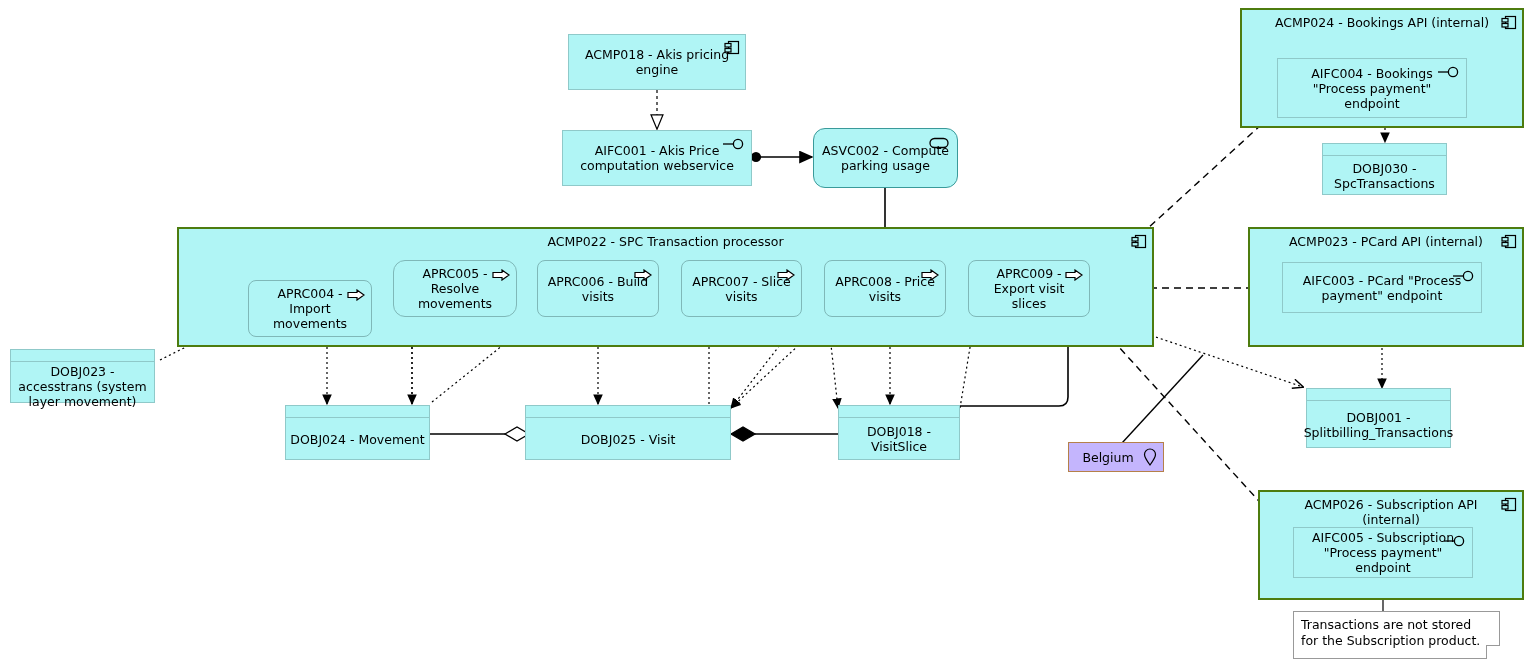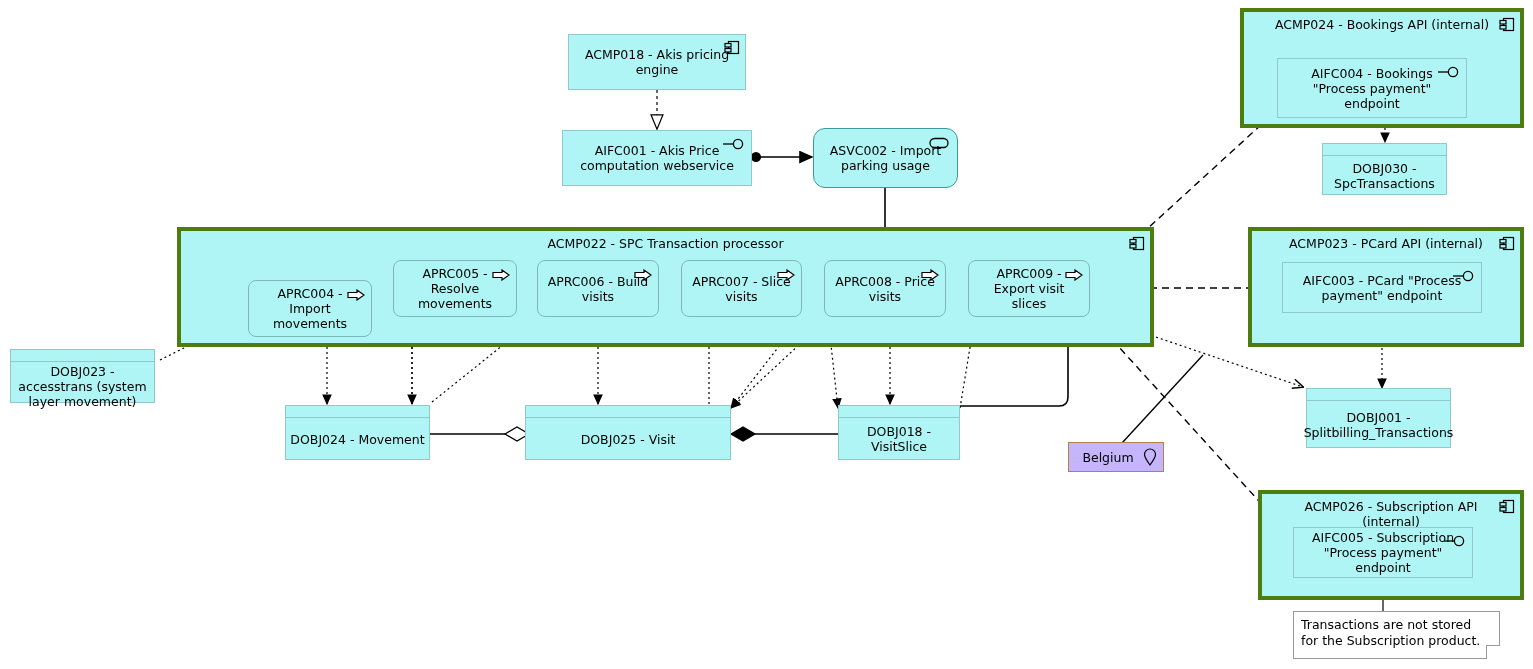--- a/index.html
+++ b/index.html
@@ -4,21 +4,21 @@
 <style>
   html,body{margin:0;padding:0;background:#ffffff;}
   body{font-family:"DejaVu Sans","Liberation Sans",sans-serif;}
   #canvas{position:relative;width:1533px;height:669px;overflow:hidden;background:#fff;}
   #wires{position:absolute;left:0;top:0;width:1533px;height:669px;pointer-events:none;}
 
   .node{position:absolute;box-sizing:border-box;}
 
   
   .grouping{
-    background:#b0f5f5;border:4px solid #4d7c0f;
+    background:#b0f5f5;border:2px solid #4d7c0f;
   }
   .grouping > .gtitle{
     position:absolute;left:0;right:0;top:5px;text-align:center;
     font-size:12.5px;color:#000;line-height:15px;padding:0 24px;
   }
 
   
   .component{
     background:#b0f5f5;border:1px solid #8fc9c9;
     display:flex;align-items:center;justify-content:center;text-align:center;
@@ -181,21 +181,21 @@
 
   <div class="node iface" style="left:562px;top:130px;width:190px;height:56px;">
     <span>AIFC001 - Akis Price computation webservice</span>
     <svg class="badge ifc" width="22" height="12" viewBox="0 0 22 12">
       <line x1="0" y1="6" x2="10" y2="6" stroke="#000" stroke-width="1.3"></line>
       <circle cx="15" cy="6" r="4.6" fill="none" stroke="#000" stroke-width="1.3"></circle>
     </svg>
   </div>
 
   <div class="node service" style="left:813px;top:128px;width:145px;height:60px;">
-    <span>ASVC002 - Import parking usage</span>
+    <span>ASVC002 - Compute parking usage</span>
     <svg class="badge svc" width="20" height="12" viewBox="0 0 20 12">
       <rect x="1" y="1.5" width="18" height="9" rx="4.5" fill="none" stroke="#000" stroke-width="1.3"></rect>
     </svg>
   </div>
 
   <div class="node grouping" style="left:177px;top:227px;width:977px;height:120px;">
     <div class="gtitle">ACMP022 - SPC Transaction processor</div>
     <svg class="badge tr" width="16" height="15" viewBox="0 0 16 15">
       <rect x="4.5" y="1.5" width="10" height="12" fill="none" stroke="#000" stroke-width="1.2"></rect>
       <rect x="1" y="3.5" width="6" height="3.5" fill="#b0f5f5" stroke="#000" stroke-width="1.2"></rect>
@@ -203,21 +203,21 @@
     </svg>
   </div>
 
   <div class="node process" style="left:248px;top:260px;width:124px;height:57px;margin-top:20px;">
     <span>APRC004 - Import movements</span>
     <svg class="badge" style="right:6px;top:8px;" width="18" height="12" viewBox="0 0 18 12">
       <path d="M1,3.5 L10,3.5 L10,1 L17,6 L10,11 L10,8.5 L1,8.5 z" fill="#fff" stroke="#000" stroke-width="1.2"></path>
     </svg>
   </div>
 
-  <div class="node process" style="left:393px;top:260px;width:124px;height:57px;">
+  <div class="node process" style="left:393px;top:260px;width:124px;height:57px;border-radius:12px;">
     <span>APRC005 - Resolve movements</span>
     <svg class="badge" style="right:6px;top:8px;" width="18" height="12" viewBox="0 0 18 12">
       <path d="M1,3.5 L10,3.5 L10,1 L17,6 L10,11 L10,8.5 L1,8.5 z" fill="#fff" stroke="#000" stroke-width="1.2"></path>
     </svg>
   </div>
 
   <div class="node process" style="left:537px;top:260px;width:122px;height:57px;">
     <span>APRC006 - Build visits</span>
     <svg class="badge" style="right:6px;top:8px;" width="18" height="12" viewBox="0 0 18 12">
       <path d="M1,3.5 L10,3.5 L10,1 L17,6 L10,11 L10,8.5 L1,8.5 z" fill="#fff" stroke="#000" stroke-width="1.2"></path>

